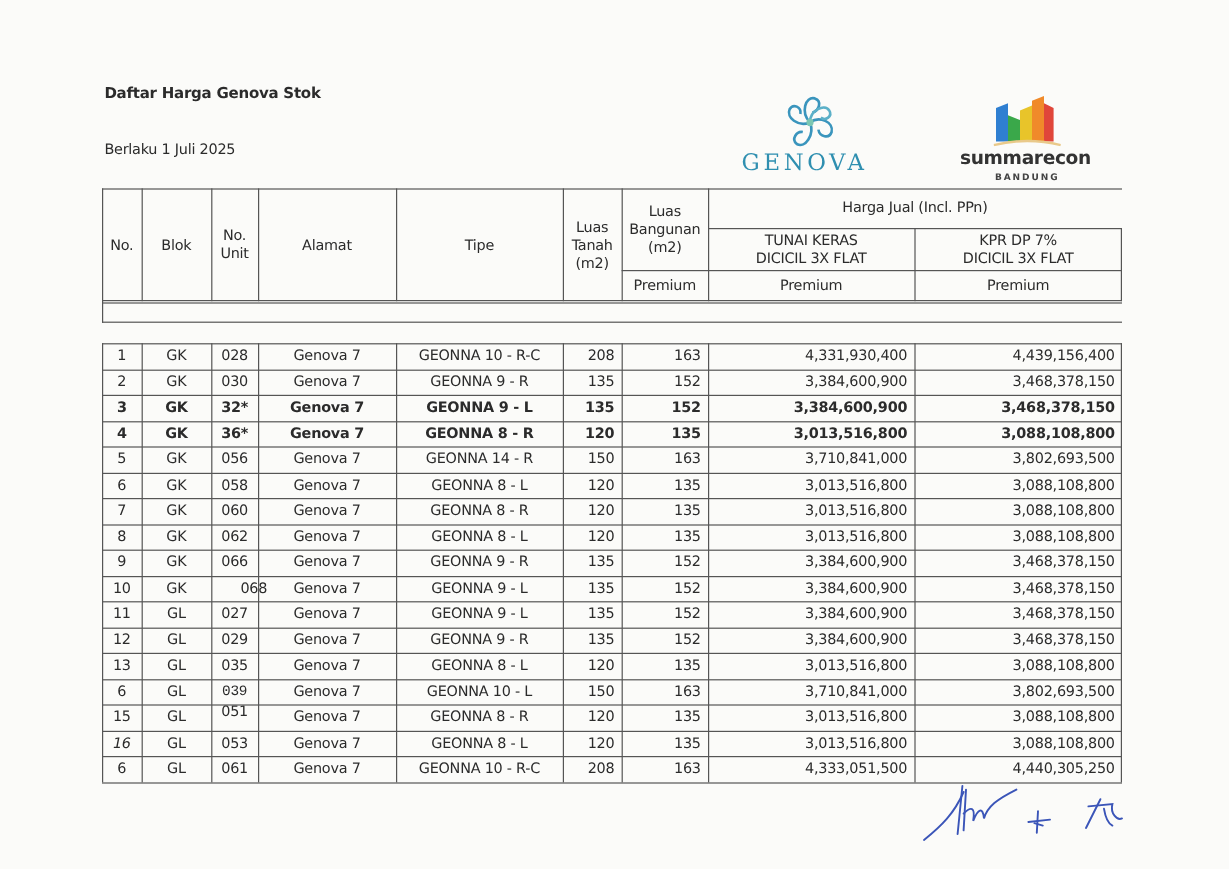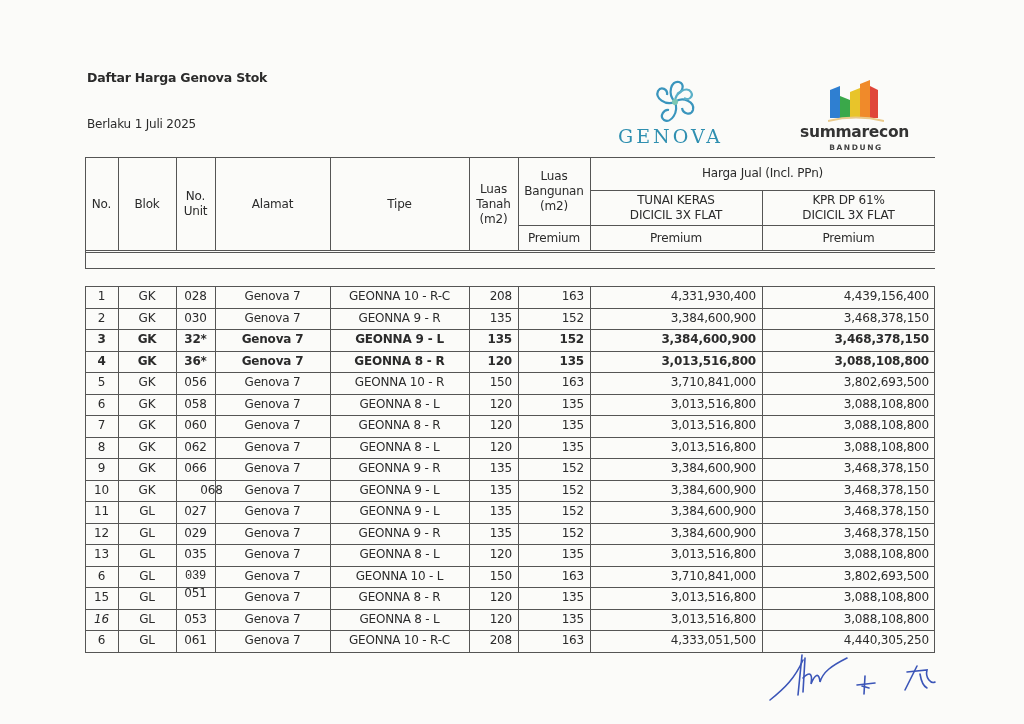--- a/index.html
+++ b/index.html
@@ -89,21 +89,21 @@
       <span>Bangunan</span>
       <span>(m2)</span>
     </div>
     <div class="cell hdr" style="left:433px;top:68px;width:72px;height:26px;">Premium</div>
     <div class="cell hdr" style="left:505px;top:0;width:345px;height:33px;">Harga Jual (Incl. PPn)</div>
     <div class="cell hdr" style="left:505px;top:33px;width:172px;height:35px;flex-direction:column;">
       <span>TUNAI KERAS</span>
       <span>DICICIL 3X FLAT</span>
     </div>
     <div class="cell hdr" style="left:677px;top:33px;width:173px;height:35px;flex-direction:column;">
-      <span>KPR DP 61%</span>
+      <span>KPR DP 7%</span>
       <span>DICICIL 3X FLAT</span>
     </div>
     <div class="cell hdr" style="left:505px;top:68px;width:172px;height:26px;">Premium</div>
     <div class="cell hdr" style="left:677px;top:68px;width:173px;height:26px;">Premium</div>
   </div>
 
   <div class="line" style="left:0;top:0;width:850px;height:1.4px;"></div>
   <div class="line" style="left:505px;top:33px;width:345px;height:1px;"></div>
   <div class="line" style="left:433px;top:68px;width:417px;height:1px;"></div>
   <div class="line" style="left:0;top:93px;width:850px;height:1px;"></div>
@@ -164,21 +164,21 @@
         <div class="cell right bold" style="left: 384px; top: 193.5px; width: 49px; height: 21.5px;">120</div>
         <div class="cell right bold" style="left: 433px; top: 193.5px; width: 72px; height: 21.5px;">135</div>
         <div class="cell right bold" style="left: 505px; top: 193.5px; width: 172px; height: 21.5px;">3,013,516,800</div>
         <div class="cell right bold" style="left: 677px; top: 193.5px; width: 173px; height: 21.5px;">3,088,108,800</div>
       </div>
       <div>
         <div class="cell" style="left: 0px; top: 215px; width: 33px; height: 21.5px;">5</div>
         <div class="cell" style="left: 33px; top: 215px; width: 58px; height: 21.5px;">GK</div>
         <div class="cell" style="left: 91px; top: 215px; width: 39px; height: 21.5px;">056</div>
         <div class="cell" style="left: 130px; top: 215px; width: 115px; height: 21.5px;">Genova 7</div>
-        <div class="cell" style="left: 245px; top: 215px; width: 139px; height: 21.5px;">GEONNA 10 - R</div>
+        <div class="cell" style="left: 245px; top: 215px; width: 139px; height: 21.5px;">GEONNA 14 - R</div>
         <div class="cell right" style="left: 384px; top: 215px; width: 49px; height: 21.5px;">150</div>
         <div class="cell right" style="left: 433px; top: 215px; width: 72px; height: 21.5px;">163</div>
         <div class="cell right" style="left: 505px; top: 215px; width: 172px; height: 21.5px;">3,710,841,000</div>
         <div class="cell right" style="left: 677px; top: 215px; width: 173px; height: 21.5px;">3,802,693,500</div>
       </div>
       <div>
         <div class="cell" style="left: 0px; top: 236.5px; width: 33px; height: 21.5px;">6</div>
         <div class="cell" style="left: 33px; top: 236.5px; width: 58px; height: 21.5px;">GK</div>
         <div class="cell" style="left: 91px; top: 236.5px; width: 39px; height: 21.5px;">058</div>
         <div class="cell" style="left: 130px; top: 236.5px; width: 115px; height: 21.5px;">Genova 7</div>

